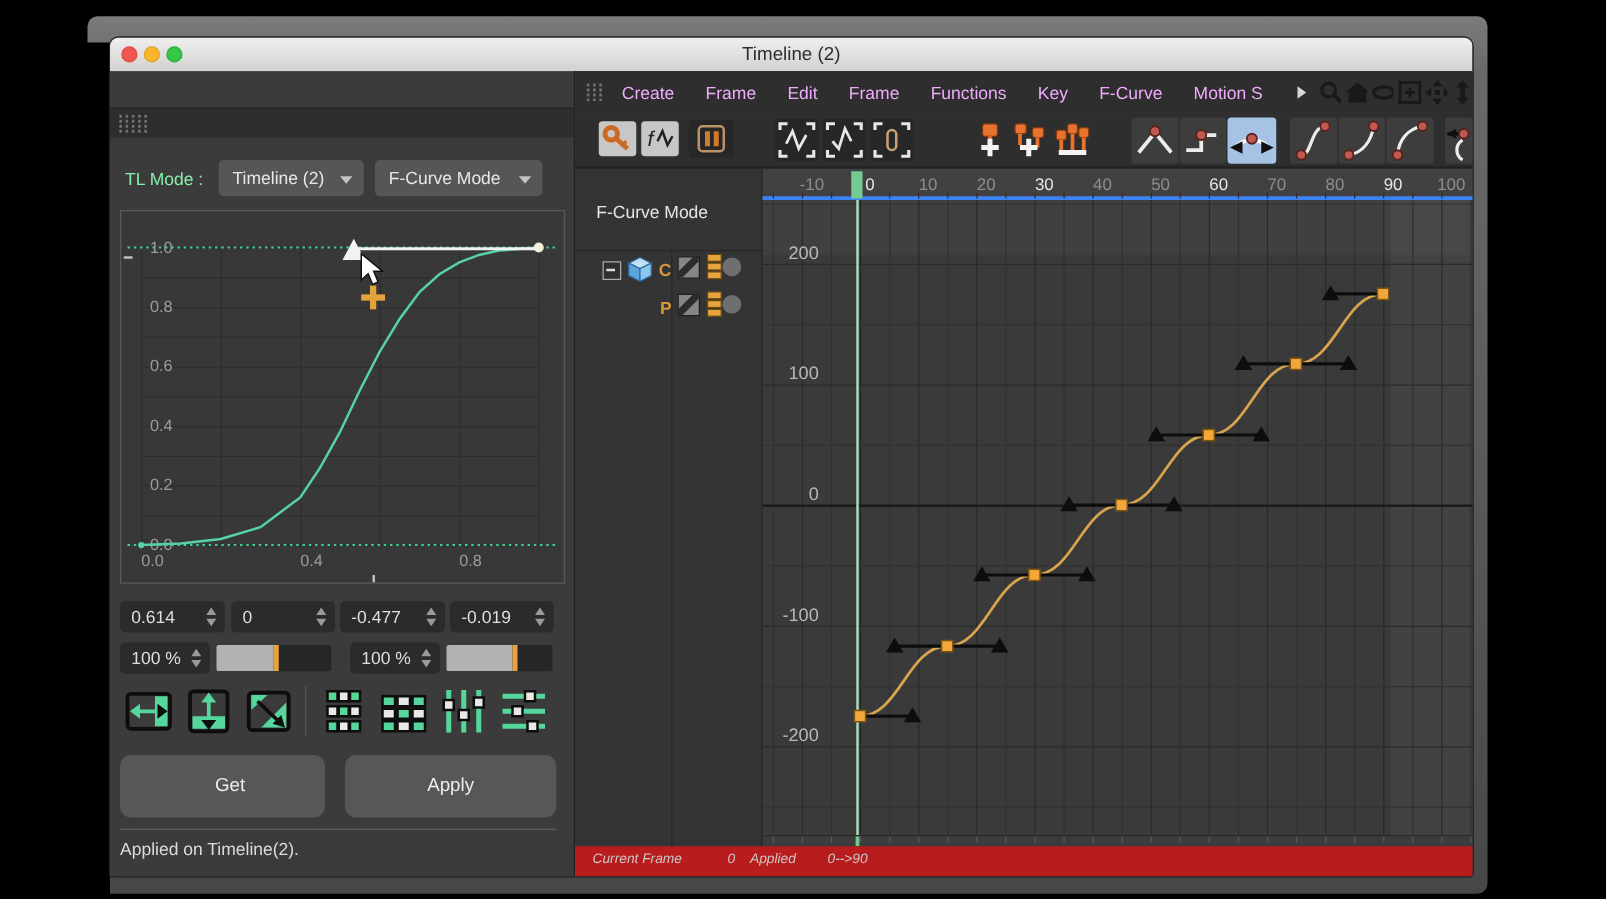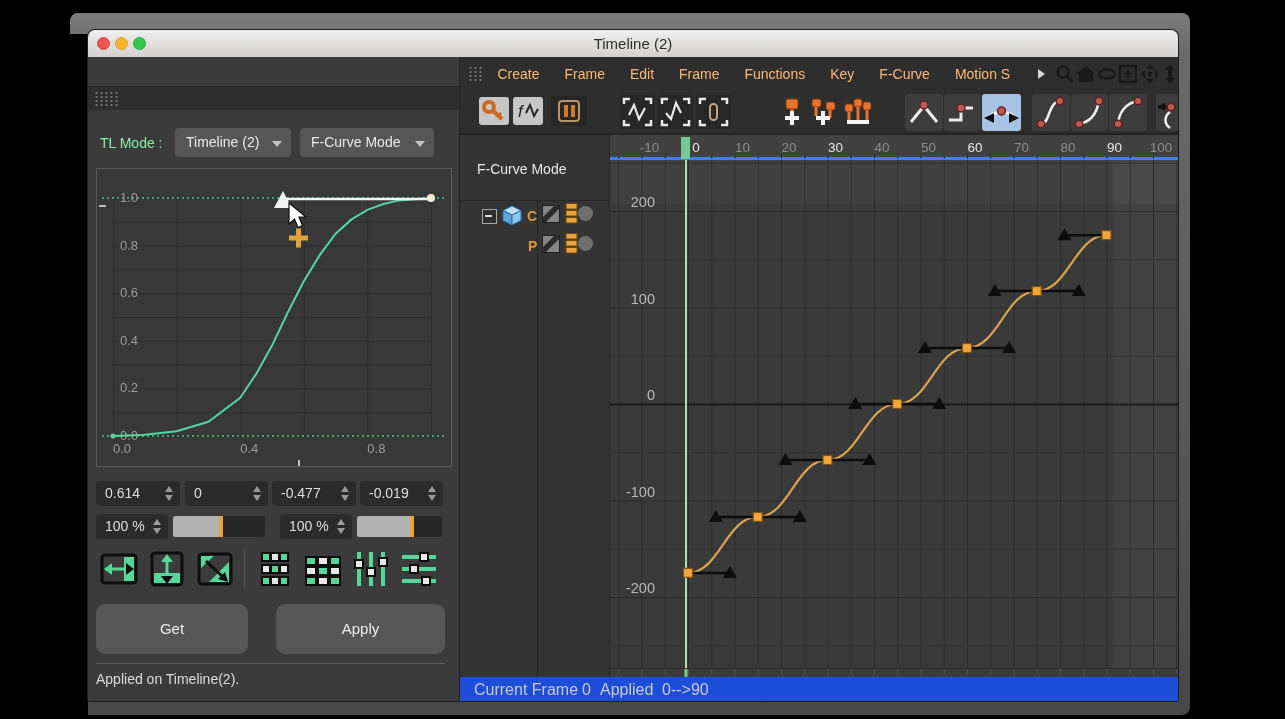--- a/index.html
+++ b/index.html
@@ -38,36 +38,36 @@
   .slider-track{background:#262626;border-radius:2px;overflow:hidden;}
   .slider-fill{position:absolute;left:0;top:0;bottom:0;background:#b2b2b2;}
   .slider-handle{position:absolute;top:0;bottom:0;width:4px;background:#e8a33c;}
   .toolbtn{position:absolute;width:42px;height:42px;}
   .bigbtn{position:absolute;height:50px;background:#575757;border-radius:9px;color:#ececec;
           font-size:15px;text-align:center;line-height:50px;}
   
   #right-panel{position:absolute;left:460px;top:57px;width:718px;height:644px;background:#333;}
   #menubar{position:absolute;left:460px;top:57px;width:718px;height:33px;background:#2e2e2e;
            display:flex;align-items:center;}
-  .menu-item{color:#fdba74;font-size:14px;margin-right:25px;white-space:nowrap;}
+  .menu-item{color:#f0abfc;font-size:14px;margin-right:25px;white-space:nowrap;}
   #toolbar{position:absolute;left:460px;top:90px;width:718px;height:45px;background:#2e2e2e;
            border-bottom:2px solid #232323;box-sizing:border-box;}
   .tb-light{position:absolute;background:#c7c7c7;border-radius:3px;}
   .tb-dark{position:absolute;background:#272727;border-radius:3px;}
   .tb-mid{position:absolute;background:#3d3d3d;border-radius:3px;}
   .tb-sel{position:absolute;background:#a6c3e6;border-radius:3px;}
   #tracklist{position:absolute;left:460px;top:135px;width:150px;height:542px;background:#343434;}
   #fcurve-mode-label{position:absolute;left:477px;top:161px;color:#e6e6e6;font-size:14px;}
   #ruler{position:absolute;left:610px;top:135px;width:568px;height:25px;background:#414141;
          border-bottom:3px solid #3b82f6;box-sizing:border-box;}
   #graph{position:absolute;left:610px;top:160px;width:568px;height:508px;background:#3a3a3a;}
   #tickstrip{position:absolute;left:610px;top:668px;width:568px;height:9px;background:#3c3c3c;
              border-top:1px solid #2a2a2a;box-sizing:border-box;}
-  #statusbar{position:absolute;left:460px;top:677px;width:718px;height:24px;background:#1d4ed8;
-             color:#c9c9c9;font-size:16px;}
+  #statusbar{position:absolute;left:460px;top:677px;width:718px;height:24px;background:#b91c1c;
+             color:#c9c9c9;font-size:11px;font-style:italic;}
   #statusbar span{position:absolute;top:4px;}
   .vline{position:absolute;background:#262626;width:1px;}
   .letter{color:#d8983a;font-size:14px;font-weight:bold;}
   svg{display:block;}
   text{font-family:"Liberation Sans","DejaVu Sans",sans-serif;}
 </style>
 </head>
 <body>
 
 <div id="screen">
@@ -255,21 +255,21 @@
           <line x1="4" y1="33" x2="38" y2="33"></line>
         </g>
       <g fill="#e8e8e8" stroke="#0d0d0d" stroke-width="2">
         <rect x="22" y="5" width="8" height="8"></rect>
           <rect x="12" y="17" width="8" height="8"></rect>
           <rect x="24" y="29" width="8" height="8"></rect>
       </g>
     </svg>
   </div>
 
-  <div class="bigbtn" style="left:96px;top:604px;width:152px;">Get</div>
+  <div class="bigbtn" style="left:96px;top:604px;width:152px;padding-left:12px;">Get</div>
   <div class="bigbtn" style="left:276px;top:604px;width:169px;">Apply</div>
 
   <div class="abs" style="left:96px;top:663px;width:349px;height:1px;background:#5d5d5d;"></div>
   <div class="abs" style="left:96px;top:671px;color:#dcdcdc;font-size:14px;">Applied on Timeline(2).</div>
 
   <div class="abs" style="left:459px;top:57px;width:2px;height:644px;background:#222;"></div>
 
   <div id="right-panel"></div>
 
   <div id="menubar">

